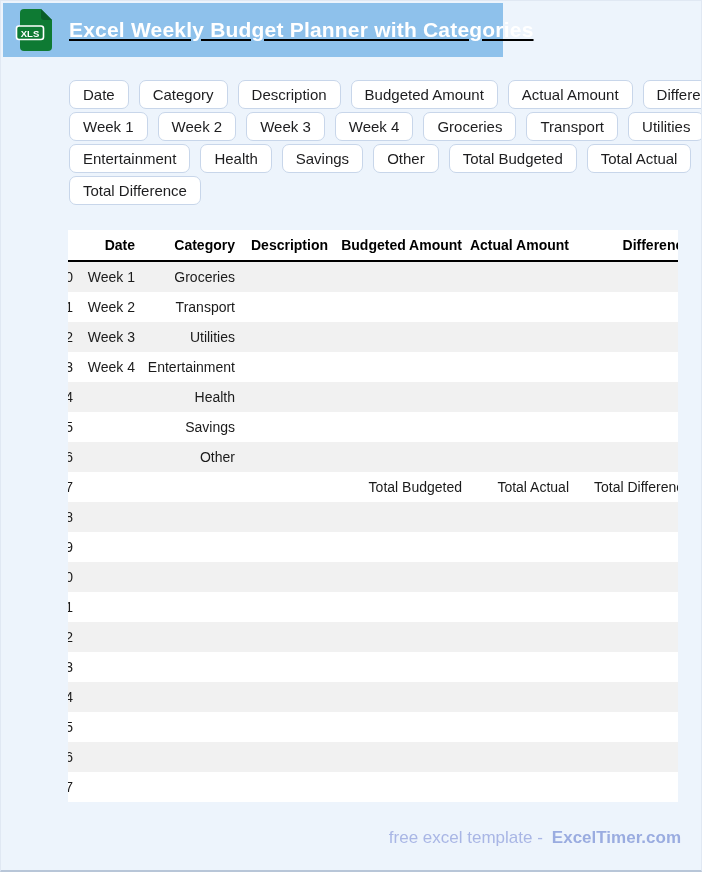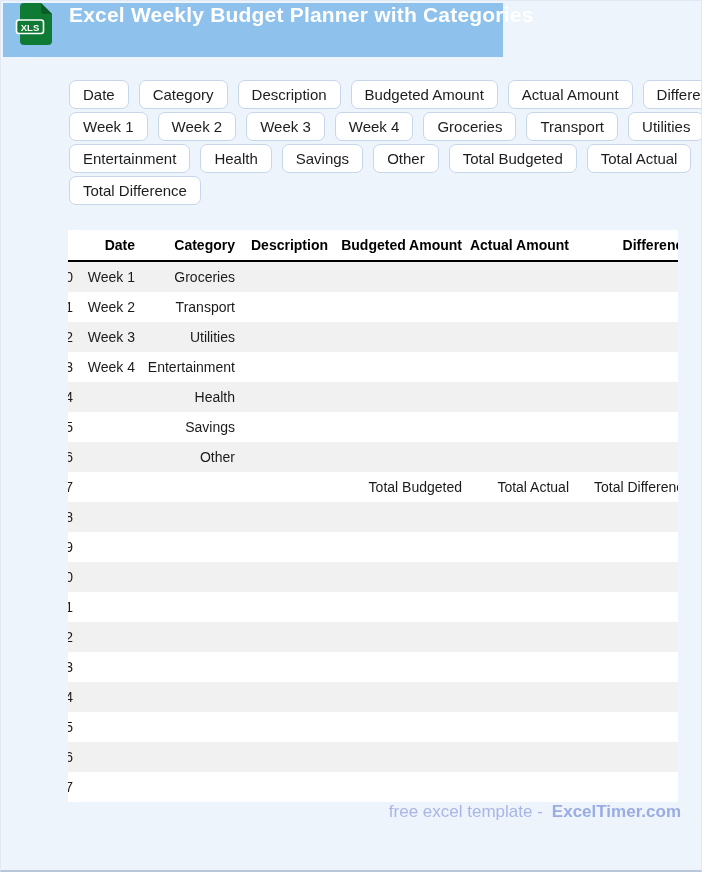--- a/index.html
+++ b/index.html
@@ -9,21 +9,21 @@
     width:702px; height:872px; box-sizing:border-box;
     background:var(--page-bg,#edf4fc);
     border:1px solid #e0e8f3;
     border-bottom:2px solid #b8c6d8;
     overflow:hidden;
   }
 
   .titlebar {
     margin:2px 0 0 2px; width:500px; height:54px;
     background:var(--header-bg,#8ec1eb);
-    display:flex; align-items:flex-start;
+    display:flex; align-items:center;text-decoration:underline;
   }
   .fileicon { margin-left:15px; display:flex; flex:none; }
   .page-title {
     margin:0 12px 0 14px; font-size:21px; font-weight:600;
     color:var(--title-text,#ffffff); letter-spacing:0.2px; white-space:nowrap;
   }
 
   .tags { margin:23px 0 0 68px; }
   .tagrow { display:flex; gap:10px; margin-bottom:3px; }
   .tag {
@@ -45,21 +45,21 @@
     white-space:nowrap; color:#1b1b1b; font-weight:400;
   }
   .sheet thead th {
     font-weight:700; color:#000;
     border-bottom:2px solid var(--table-header-border,#000000);
   }
   .sheet tbody tr:nth-child(odd) { background:var(--stripe,#f1f1f1); }
   .sheet td.rownum { color:#1b1b1b; }
 
   .footer {
-    width:680px; text-align:right;
+    margin-top:26px; width:680px; text-align:right;
     font-size:17px; color:var(--footer-text,#a9b6e5);
   }
   .footer a {
     color:var(--footer-brand,#9aace0); font-weight:700;
     text-decoration:none; margin-left:9px;
   }
 </style>
 </head>
 <body>
 

